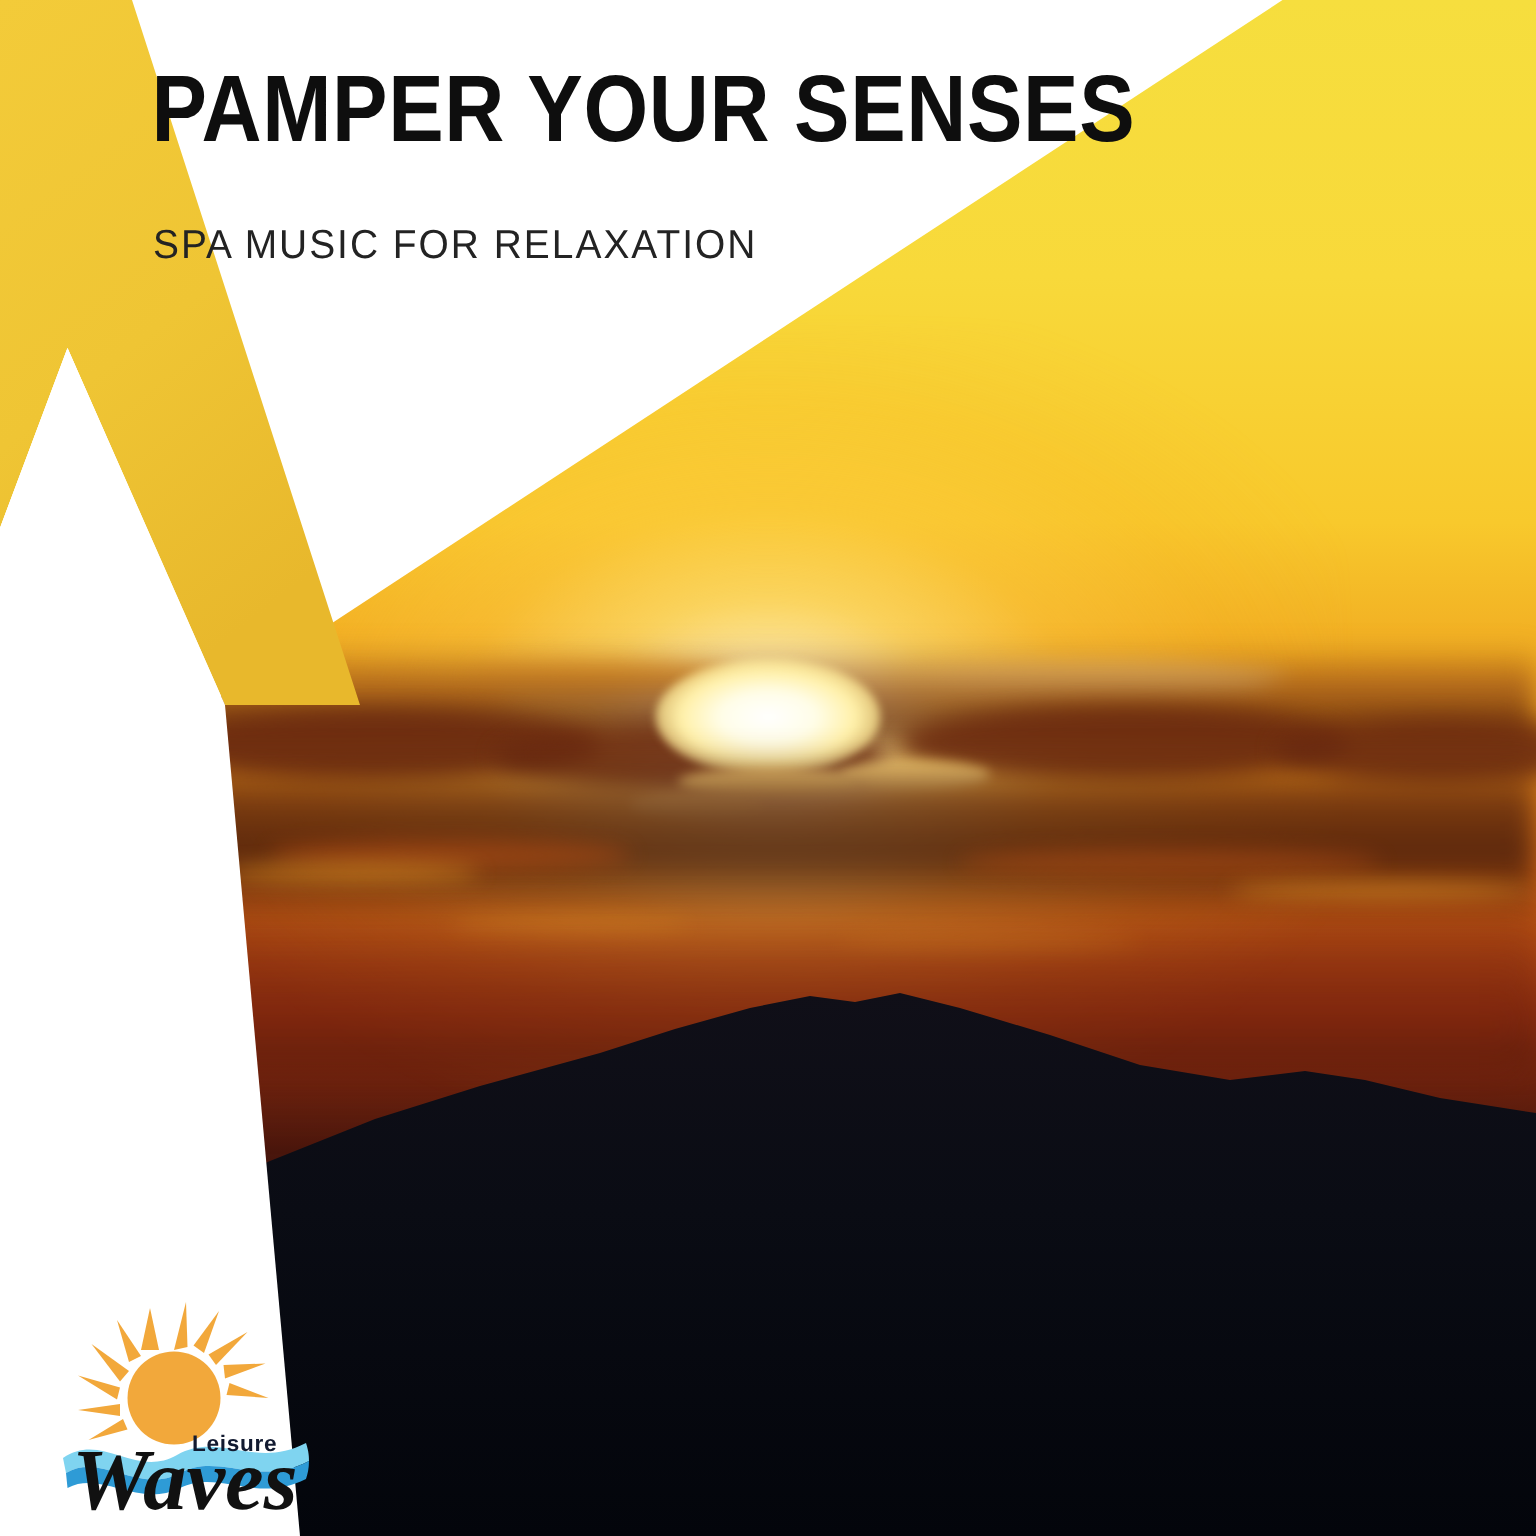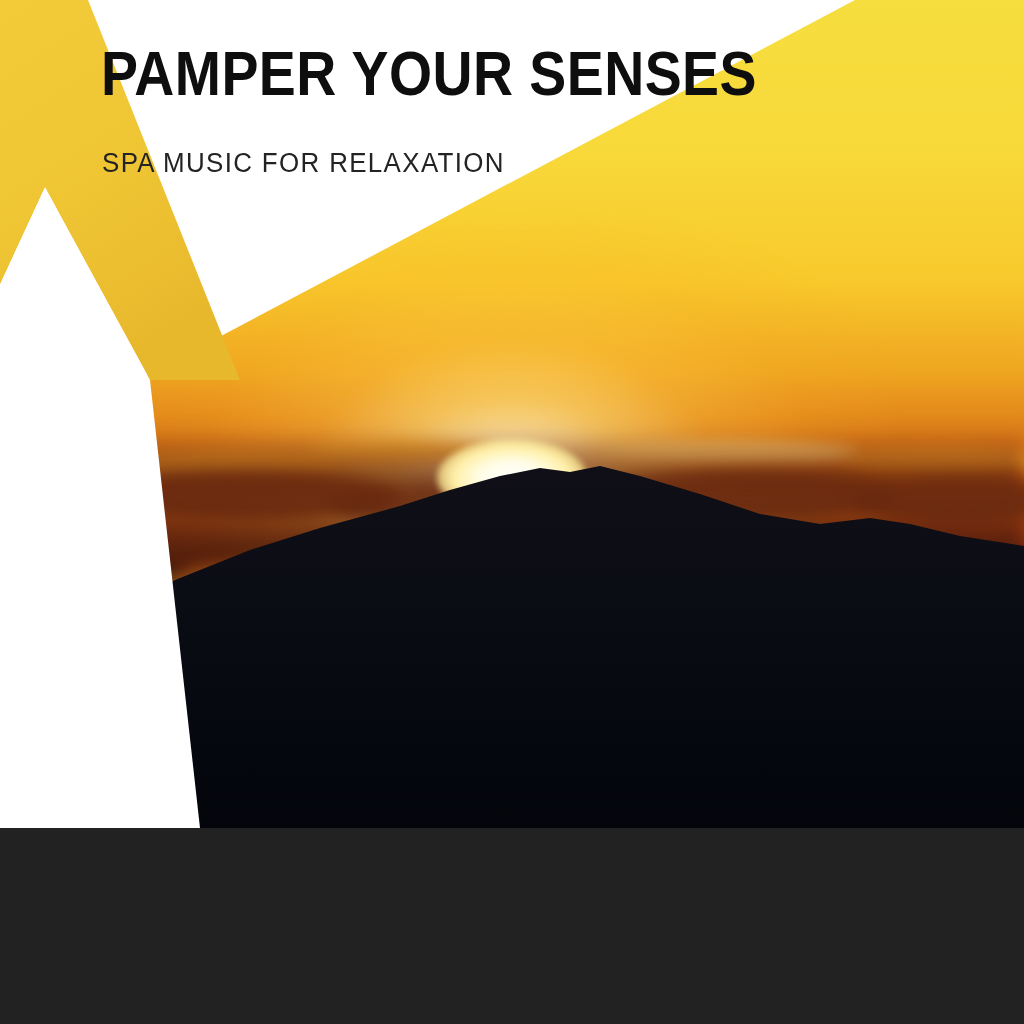--- a/index.html
+++ b/index.html
@@ -1,19 +1,19 @@
 <!DOCTYPE html>
 <html><head>
 <meta charset="utf-8">
 <title>Album Cover</title>
 <style>
   html,body{margin:0;padding:0;background:#222;}
   #cover{
     position:relative;
-    width:1024px;height:828px;
+    width:1024px;height:1024px;
     overflow:hidden;
     background:#a16207;
     font-family:"Liberation Sans", sans-serif;
   }
   
   .photo{position:absolute;inset:0;overflow:hidden;}
   .sky{
     position:absolute;left:0;right:0;top:0;height:100%;
     background:
       linear-gradient(to bottom,

